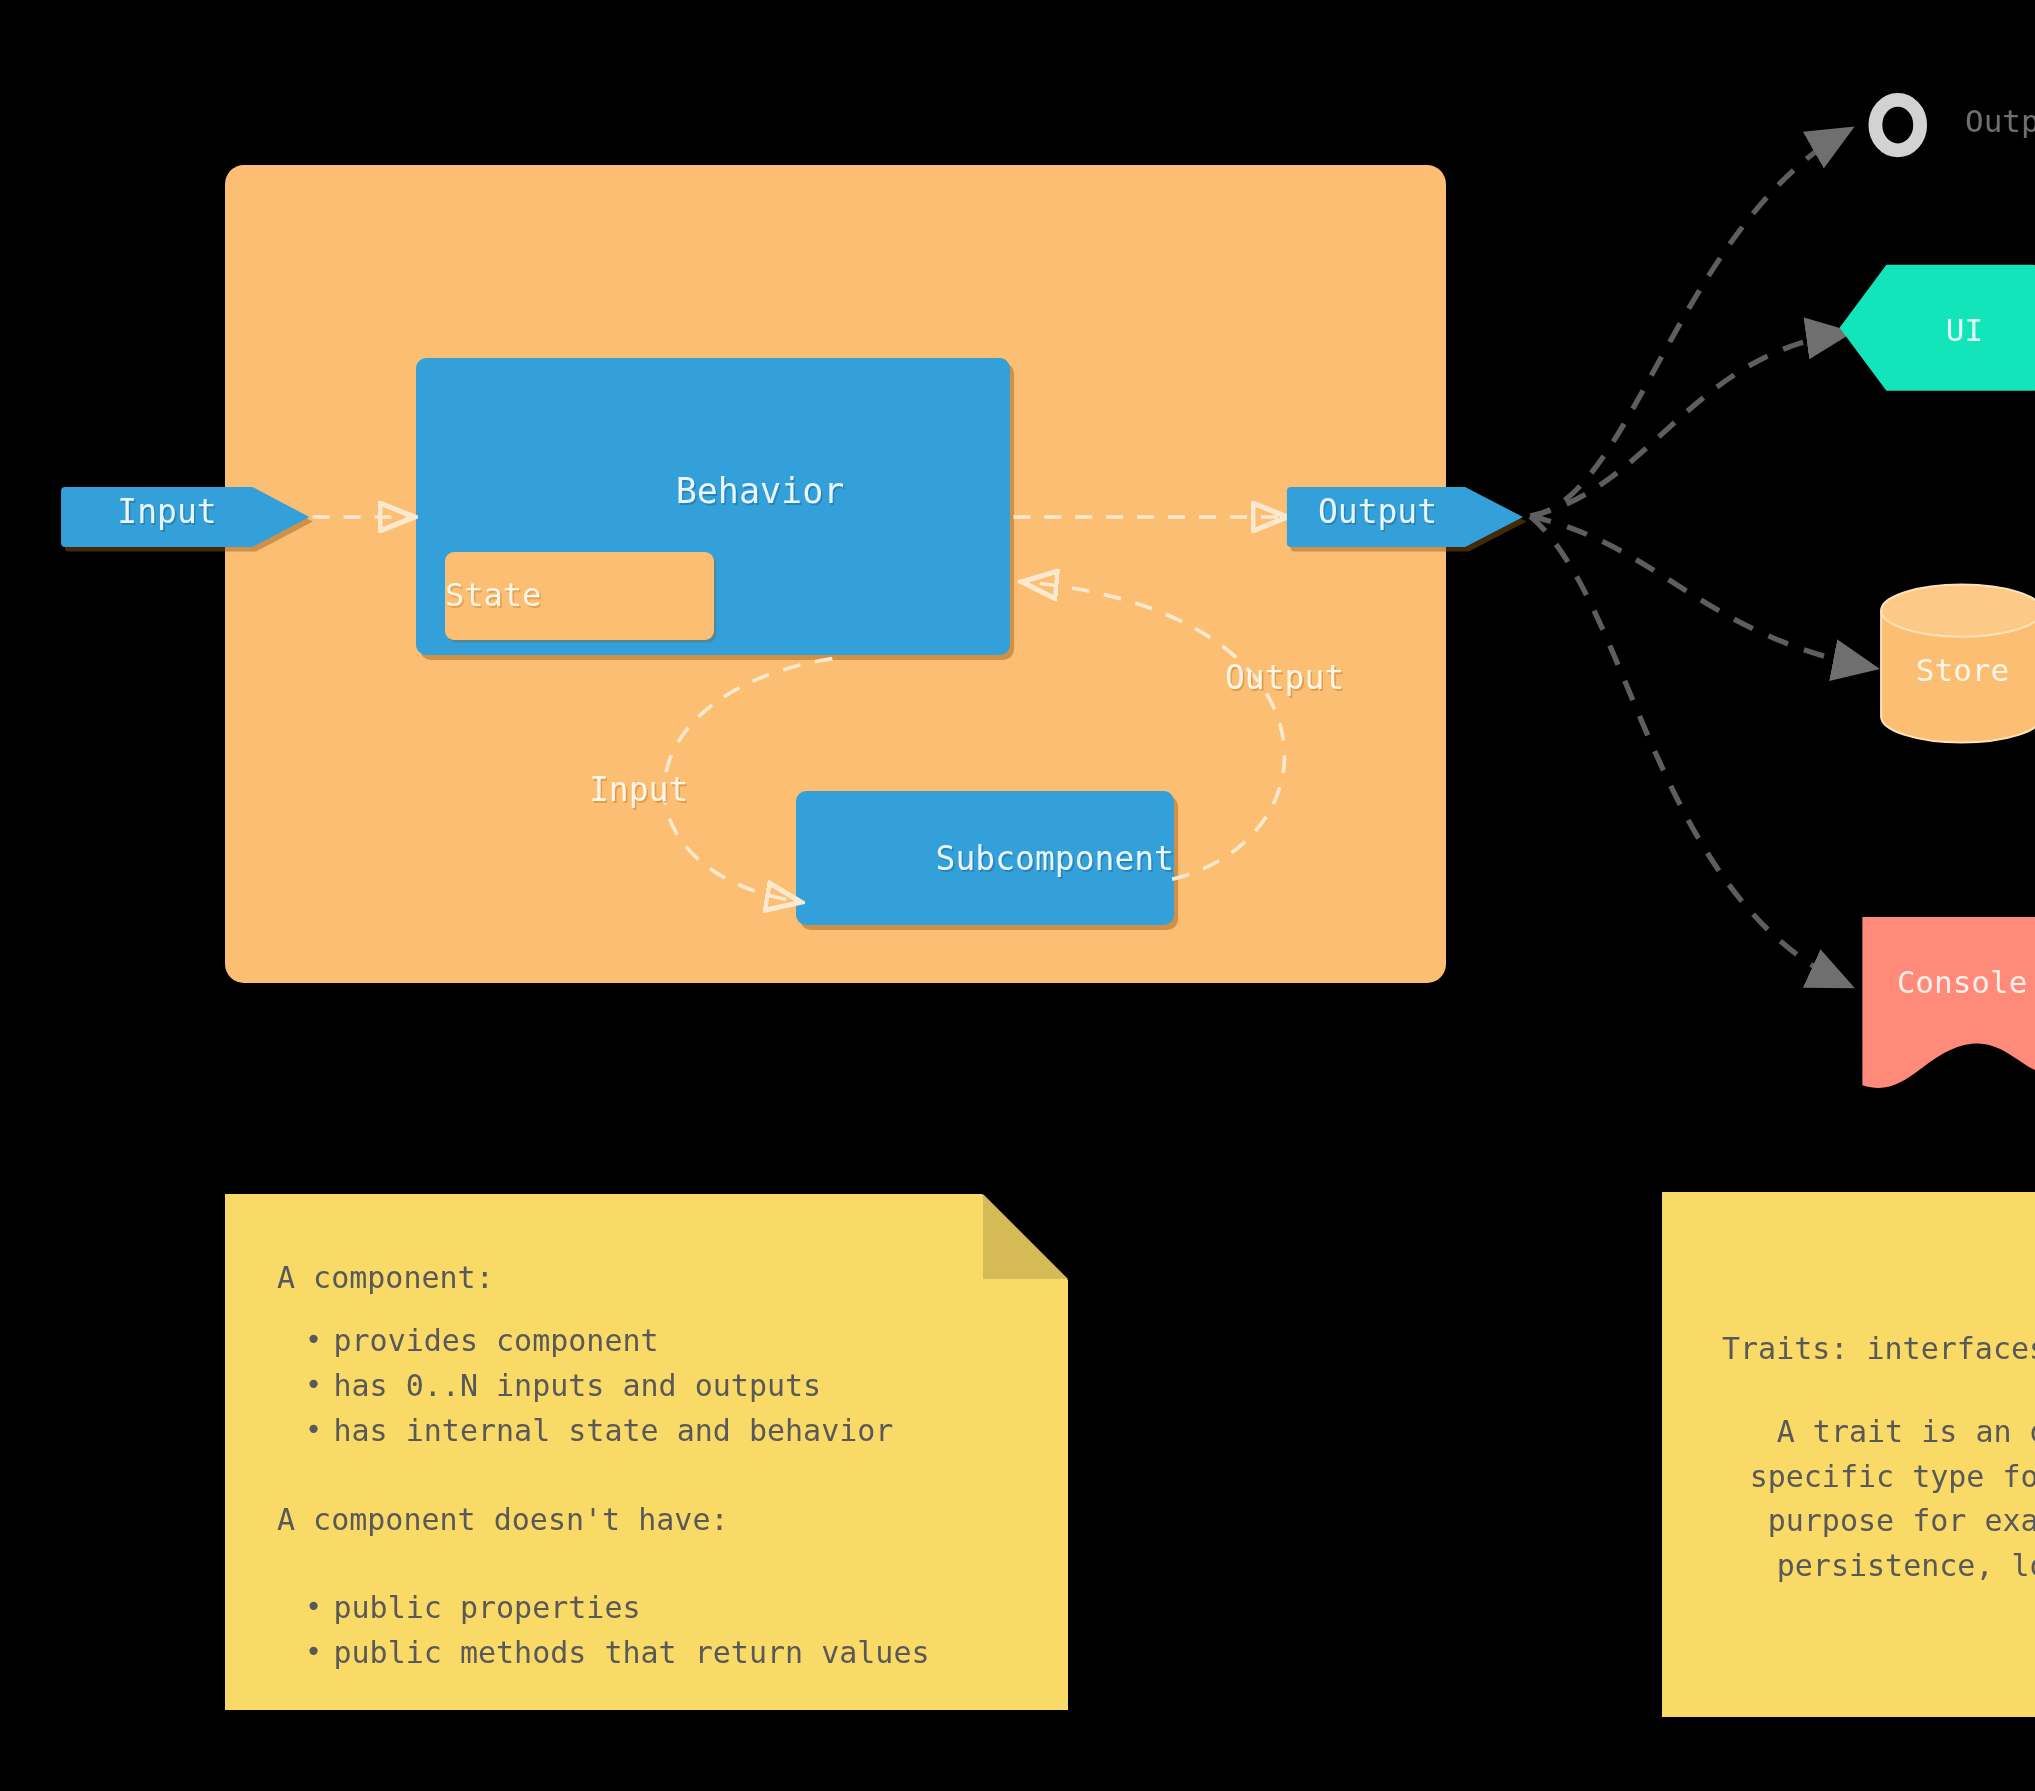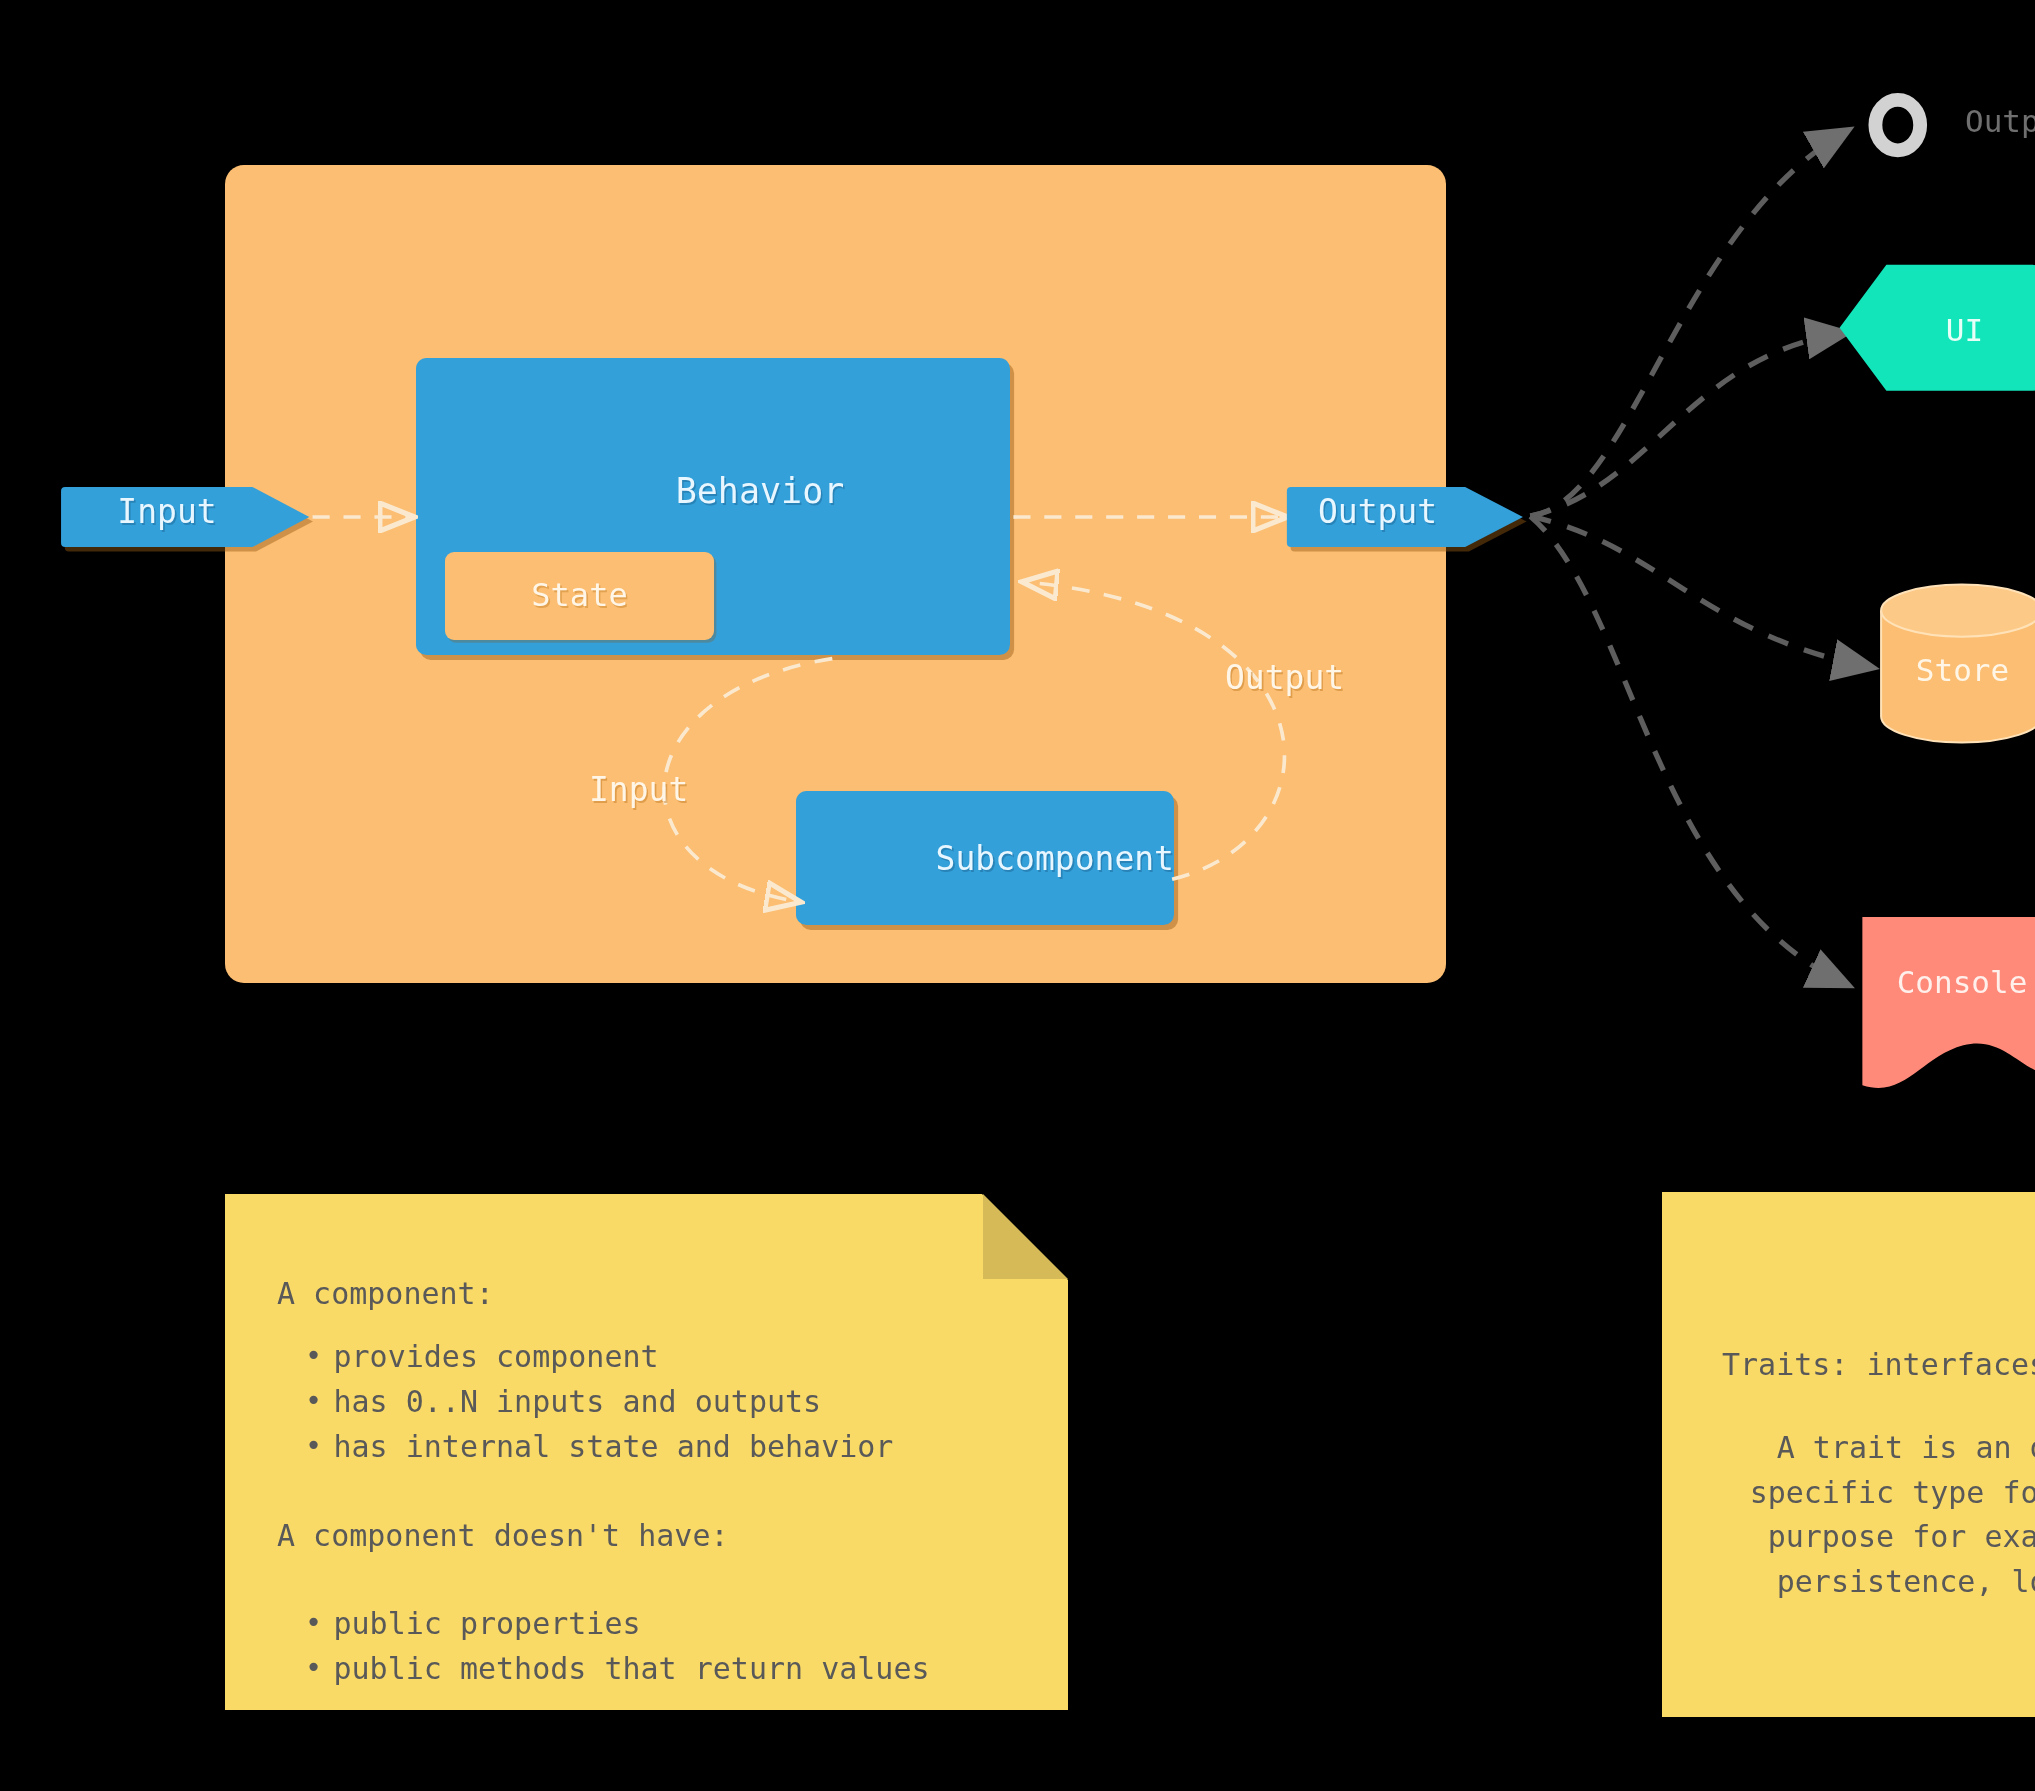--- a/index.html
+++ b/index.html
@@ -38,21 +38,21 @@
      padding-left:47px;
   }
 
   
   #state-box{
      left:445px;top:552px;width:269px;height:88px;
      background:#FBBE72;border-radius:9px;
      box-shadow:2.4px 2.8px 0 rgba(140,90,25,.30);
   }
   #state-label{
-     left:445px;top:579px;width:269px;text-align:center;
+     left:445px;top:579px;width:269px;text-align:left;
      font-size:32px;color:#FFF6E8;
      text-shadow:1.6px 2px 0 rgba(190,120,30,.40);
   }
 
   
   #subcomponent-box{
      left:796px;top:791px;width:378px;height:134px;
      background:#33A0DA;border-radius:10.6px;
      box-shadow:4.1px 4.9px 0 rgba(150,90,20,.45);
   }
@@ -84,21 +84,21 @@
   #output-t-label{left:1965px;top:106px;font-size:31px;color:#6F6F6F;}
 
   
   .note{position:absolute;}
   .note-body{position:absolute;left:0;top:0;width:100%;height:100%;
      background:#FADA67;box-shadow:4.9px 5.7px 0 rgba(0,0,0,.30);}
   .note-fold{position:absolute;right:0;top:0;width:85px;height:85px;
      background:#D6BA58;clip-path:polygon(0 0,100% 100%,0 100%);}
   .note-corner-cut{position:absolute;right:0;top:0;width:86px;height:86px;
      background:#000;clip-path:polygon(0 0,100% 0,100% 100%);}
-  .note-text{position:absolute;color:#595959;line-height:1.0;margin-top:16px;}
+  .note-text{position:absolute;color:#595959;line-height:1.0;}
 
   #note-left{left:225px;top:1194px;width:843px;height:516px;}
   #note-right{left:1662px;top:1192px;width:681px;height:525px;}
 
   .note-h{font-size:30px;color:#595959;}
   .note-li{font-size:30px;color:#595959;display:flex;align-items:flex-start;}
   .note-li .bullet{display:inline-block;width:28.5px;flex:0 0 28.5px;
      font-size:28.5px;line-height:.95;}
   .note-c{font-size:30px;color:#595959;text-align:center;line-height:1.32;}
 </style>

